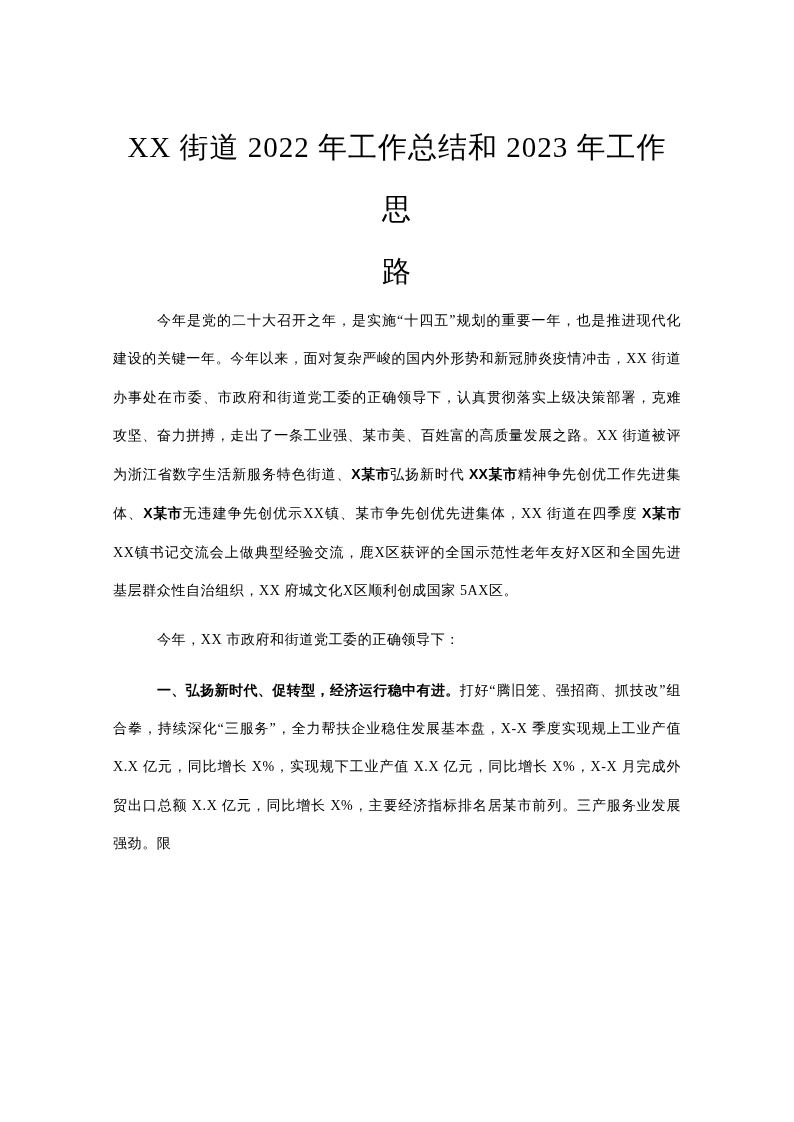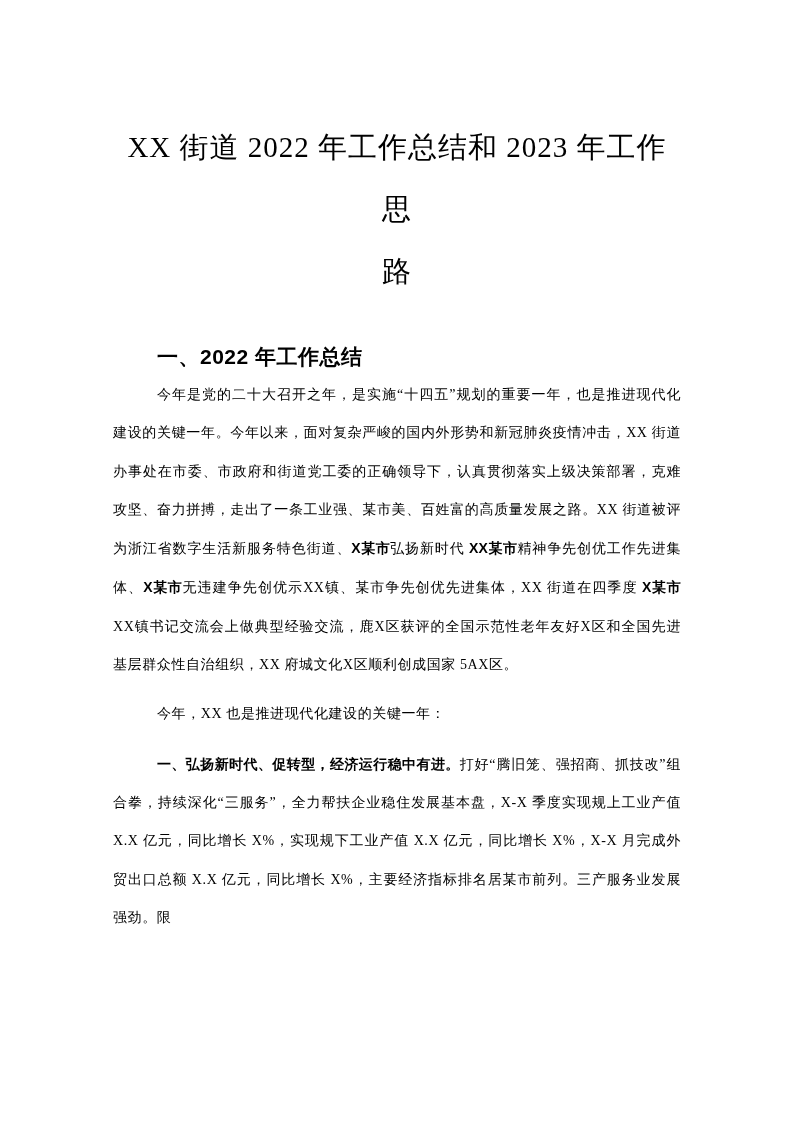--- a/index.html
+++ b/index.html
@@ -59,20 +59,19 @@
 </style>
 </head>
 <body>
 
 <div class="page">
   <div class="doc-title">
     <div>XX 街道 2022 年工作总结和 2023 年工作思</div>
     <div>路</div>
   </div>
 
-  <div class="section-heading">一、2022 年工作总结</div>
 
   <p class="para"><span class="seg">今年是党的二十大召开之年，是实施“十四五”规划的重要一年，也是推进现代化建设的关键一年。今年以来，面对复杂严峻的国内外形势和新冠肺炎疫情冲击，XX 街道办事处在市委、市政府和街道党工委的正确领导下，认真贯彻落实上级决策部署，克难攻坚、奋力拼搏，走出了一条工业强、某市美、百姓富的高质量发展之路。XX 街道被评为浙江省数字生活新服务特色街道、</span><span class="seg hei">X某市</span><span class="seg">弘扬新时代 </span><span class="seg hei">XX某市</span><span class="seg">精神争先创优工作先进集体、</span><span class="seg hei">X某市</span><span class="seg">无违建争先创优示XX镇、某市争先创优先进集体，XX 街道在四季度 </span><span class="seg hei">X某市</span><span class="seg">XX镇书记交流会上做典型经验交流，鹿X区获评的全国示范性老年友好X区和全国先进基层群众性自治组织，XX 府城文化X区顺利创成国家 5AX区。</span></p>
 
-  <p class="para"><span class="seg">今年，XX 也是推进现代化建设的关键一年：</span></p>
+  <p class="para"><span class="seg">今年，XX 市政府和街道党工委的正确领导下：</span></p>
 
   <p class="para"><span class="seg hei">一、弘扬新时代、促转型，经济运行稳中有进。</span><span class="seg">打好“腾旧笼、强招商、抓技改”组合拳，持续深化“三服务”，全力帮扶企业稳住发展基本盘，X-X 季度实现规上工业产值 X.X 亿元，同比增长 X%，实现规下工业产值 X.X 亿元，同比增长 X%，X-X 月完成外贸出口总额 X.X 亿元，同比增长 X%，主要经济指标排名居某市前列。三产服务业发展强劲。限</span></p>
 </div>
 
 </body></html>

